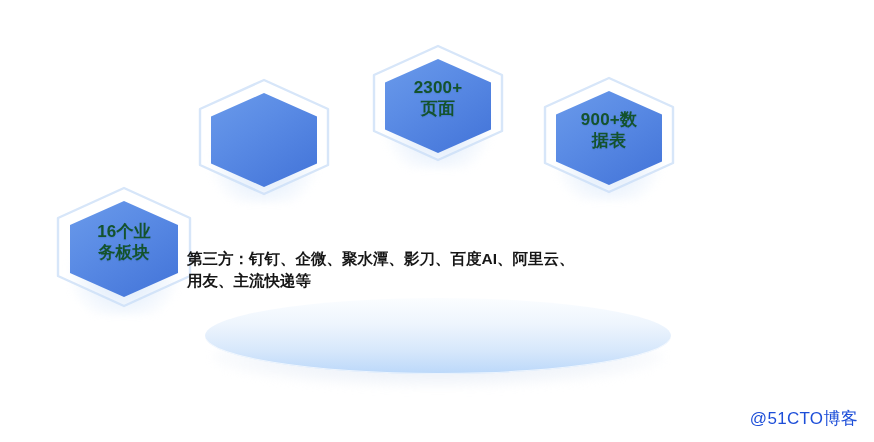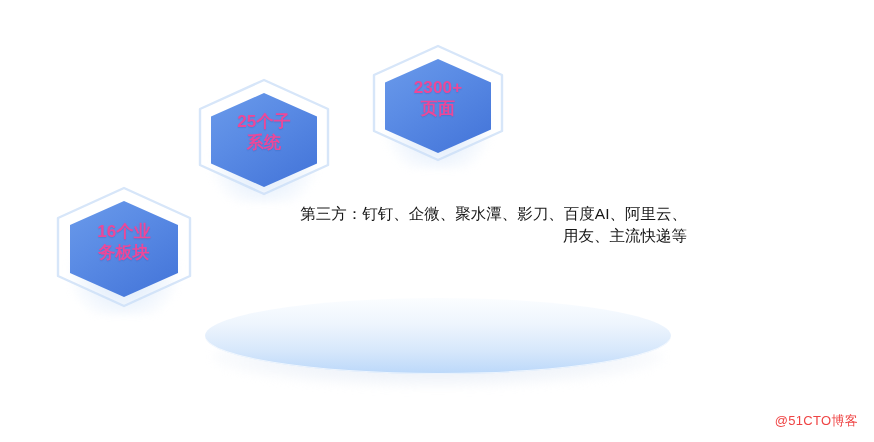--- a/index.html
+++ b/index.html
@@ -44,21 +44,21 @@
     -webkit-clip-path: polygon(50% 0%, 100% 25%, 100% 75%, 50% 100%, 0% 75%, 0% 25%);
     clip-path: polygon(50% 0%, 100% 25%, 100% 75%, 50% 100%, 0% 75%, 0% 25%);
   }
   .hex-label {
     position: absolute;
     left: 0;
     right: 0;
     top: 50%;
     transform: translateY(-50%);
     text-align: center;
-    color: #ec4899;
+    color: #14532d;
     font-weight: bold;
     line-height: 1.22;
     letter-spacing: 0.2px;
     white-space: pre-line;
     text-shadow: 0 1px 1px rgba(40,85,160,0.22);
   }
 
   
   #hex-sub-systems   { left: 198px; top: 78px;  width: 132px; height: 118px; }
   #hex-pages         { left: 372px; top: 44px;  width: 132px; height: 118px; }
@@ -96,66 +96,74 @@
     width: 466px;
     height: 76px;
     border-radius: 50%;
     background: linear-gradient(180deg, #fbfdff 0%, #eef5fd 34%, #d6e7fb 70%, #bbd8fa 100%);
     box-shadow: inset 0 -1px 0 rgba(255,255,255,0.7);
   }
 
   
   .center-text {
     position: absolute;
-    text-align: right;
+    text-align: left;
     color: #161616;
-    font-weight: normal;
+    font-weight: bold;
     line-height: 1.42;
     white-space: pre-line;
+    margin-top: 45px;
   }
   #text-third-party { left: 187px; top: 203px; width: 500px; font-size: 15.5px; }
   #text-hardware    { left: 187px; top: 261px; width: 500px; font-size: 15.5px; }
   #text-platform    { left: 205px; top: 305px; width: 466px; font-size: 15px; line-height: 1.45; }
 
   
   #watermark {
     position: absolute;
     right: 16px;
     bottom: 12px;
-    font-size: 13px;
-    color: #ef4444;
+    font-size: 17px;
+    color: #1d4ed8;
     letter-spacing: 0.3px;
     user-select: none;
   }
 </style>
 </head>
 <body>
 
 <div id="stage">
 
   <div class="hex-badge" id="hex-sub-systems">
     <svg class="hex-outline" viewBox="0 0 132 118">
       <polygon points="66,2 130,31 130,87 66,116 2,87 2,31" fill="none" stroke="#d7e6f9" stroke-width="2.4" stroke-linejoin="round"></polygon>
     </svg>
     <div class="hex-glow"></div>
     <div class="hex-core"></div>
-    <div class="hex-label">25个子
-系统</div>
   </div>
 
   <div class="hex-badge" id="hex-pages">
     <svg class="hex-outline" viewBox="0 0 132 118">
       <polygon points="66,2 130,31 130,87 66,116 2,87 2,31" fill="none" stroke="#d7e6f9" stroke-width="2.4" stroke-linejoin="round"></polygon>
     </svg>
     <div class="hex-glow"></div>
     <div class="hex-core"></div>
     <div class="hex-label">2300+
 页面</div>
   </div>
 
+  <div class="hex-badge" id="hex-data-tables">
+    <svg class="hex-outline" viewBox="0 0 132 118">
+      <polygon points="66,2 130,31 130,87 66,116 2,87 2,31" fill="none" stroke="#d7e6f9" stroke-width="2.4" stroke-linejoin="round"></polygon>
+    </svg>
+    <div class="hex-glow"></div>
+    <div class="hex-core"></div>
+    <div class="hex-label">900+数
+据表</div>
+  </div>
 
   <div class="hex-badge" id="hex-business">
     <svg class="hex-outline" viewBox="0 0 136 122">
       <polygon points="68,2 134,32 134,90 68,120 2,90 2,32" fill="none" stroke="#d7e6f9" stroke-width="2.4" stroke-linejoin="round"></polygon>
     </svg>
     <div class="hex-glow"></div>
     <div class="hex-core"></div>
     <div class="hex-label">16个业
 务板块</div>
   </div>

